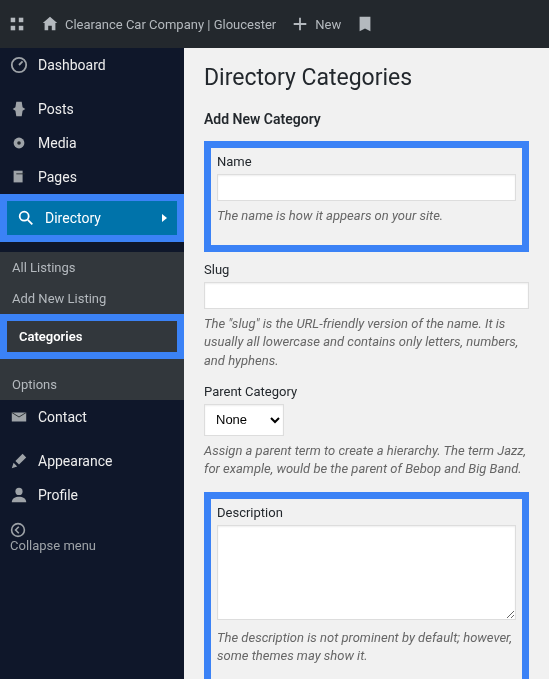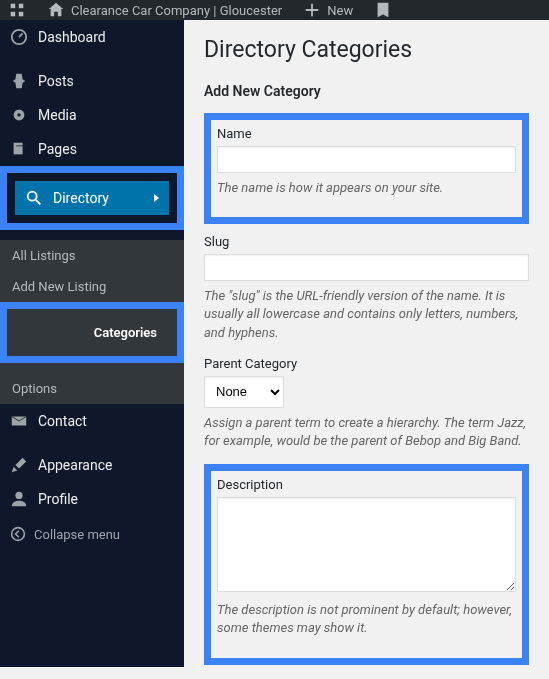--- a/index.html
+++ b/index.html
@@ -1,47 +1,47 @@
 <!DOCTYPE html>
 <html><head>
 <meta charset="utf-8">
 <style>
 * { box-sizing: border-box; margin: 0; padding: 0; }
 body { font-family: -apple-system, BlinkMacSystemFont, "Segoe UI", Roboto, sans-serif; font-size: 13px; color: #444; background: #f1f1f1; width: 549px; height: 679px; overflow: hidden; }
 
-.adminbar { height: 20px; background: #23282d; color: #b4b9be; display: flex; align-items: center; padding: 0 8px; font-size: 13px; gap: 21px; }
+.adminbar { height: 48px; background: #23282d; color: #b4b9be; display: flex; align-items: center; padding: 0 8px; font-size: 13px; gap: 15px; }
 .adminbar .item { display: flex; align-items: center; gap: 6px; cursor: pointer; }
 .adminbar svg { width: 18px; height: 18px; fill: #b4b9be; }
 
 .wrap { display: flex; height: calc(100% - 32px); }
 
 .sidebar { width: 184px; background: #0f172a; color: #eee; font-size: 14px; }
 .menu-item { display: flex; align-items: center; gap: 10px; padding: 8px 10px; color: #eee; cursor: pointer; }
 .menu-item svg { width: 18px; height: 18px; fill: #9ea3a8; }
 .menu-item.current { background: #0073aa; color: #fff; }
 .menu-item.current svg { fill: #fff; }
 .menu-item .arrow { margin-left: auto; width: 0; height: 0; border-top: 4px solid transparent; border-bottom: 4px solid transparent; border-left: 5px solid #fff; }
 .submenu { background: #32373c; }
 .sub-item { padding: 8px 12px; color: #b4b9be; font-size: 13px; cursor: pointer; }
 .sub-item.current { color: #fff; font-weight: 600; }
-.collapse { display: flex; align-items: center; gap: 8px; padding: 10px; color: #9ea3a8; font-size: 13px; cursor: pointer; }
+.collapse { display: flex; align-items: flex-start; gap: 0; padding: 10px; color: #9ea3a8; font-size: 13px; cursor: pointer; flex-direction: column; }
 .collapse svg { width: 16px; height: 16px; fill: #9ea3a8; }
 
 .content { flex: 1; padding: 16px 20px; background: #f1f1f1; overflow: auto; }
 h1 { font-size: 23px; font-weight: 400; color: #23282d; margin-bottom: 20px; }
 h2 { font-size: 14px; font-weight: 600; margin-bottom: 14px; color: #23282d; }
 .field { margin-bottom: 14px; }
 .field label { display: block; font-size: 13px; margin-bottom: 5px; color: #23282d; }
 .field input[type=text], .field textarea, .field select { width: 100%; padding: 5px 7px; border: 1px solid #ddd; background: #fff; font-size: 13px; box-shadow: inset 0 1px 2px rgba(0,0,0,.07); }
 .field select { width: auto; min-width: 80px; height: 32px; }
 .field textarea { height: 95px; resize: both; }
 .field .desc { font-style: italic; color: #666; font-size: 13px; margin-top: 6px; line-height: 1.4; }
 
 .box-red { border: 7px solid #3b82f6; padding: 6px; margin-bottom: 10px; }
-.box-red.nopad { padding: 8px; text-align: right; }
+.box-red.nopad { padding: 0; }
 .box-red.inline { display: inline-block; }
 
 .btn { display: inline-block; background: #0085ba; border: 1px solid #006799; color: #fff; padding: 7px 14px; font-size: 13px; cursor: pointer; border-radius: 3px; box-shadow: 0 1px 0 #006799; text-shadow: 0 -1px 1px #006799; }
 </style>
 </head>
 <body>
 
 <div class="adminbar">
   <span class="item">
       <svg viewBox="0 0 20 20">

